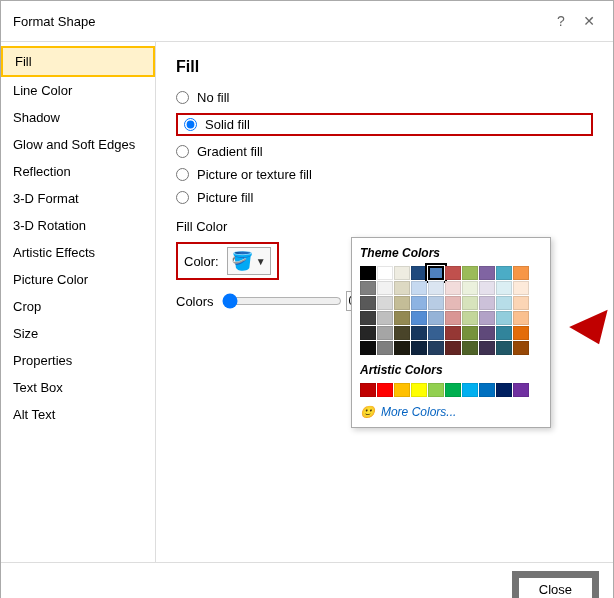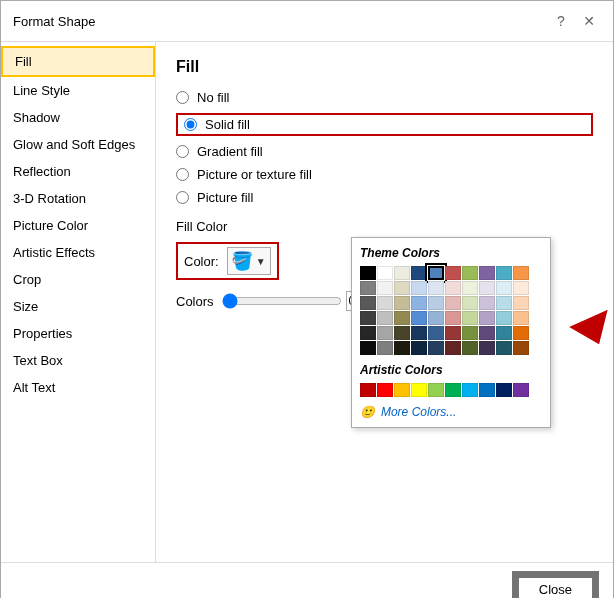--- a/index.html
+++ b/index.html
@@ -276,27 +276,28 @@
     <div class="title-bar-buttons">
       <button class="title-bar-btn">?</button>
       <button class="title-bar-btn">✕</button>
     </div>
   </div>
 
   <div class="dialog-body">
 
     <div class="sidebar">
     <div class="sidebar-item active">Fill</div>
-        <div class="sidebar-item">Line Style</div>
+        <div class="sidebar-item">Line Color</div>
         <div class="sidebar-item">Shadow</div>
         <div class="sidebar-item">Glow and Soft Edges</div>
         <div class="sidebar-item">Reflection</div>
+        <div class="sidebar-item">3-D Format</div>
         <div class="sidebar-item">3-D Rotation</div>
+        <div class="sidebar-item">Artistic Effects</div>
         <div class="sidebar-item">Picture Color</div>
-        <div class="sidebar-item">Artistic Effects</div>
         <div class="sidebar-item">Crop</div>
         <div class="sidebar-item">Size</div>
         <div class="sidebar-item">Properties</div>
         <div class="sidebar-item">Text Box</div>
         <div class="sidebar-item">Alt Text</div>
       </div>
 
     <div class="main-content">
       <div class="section-title">Fill</div>
 

